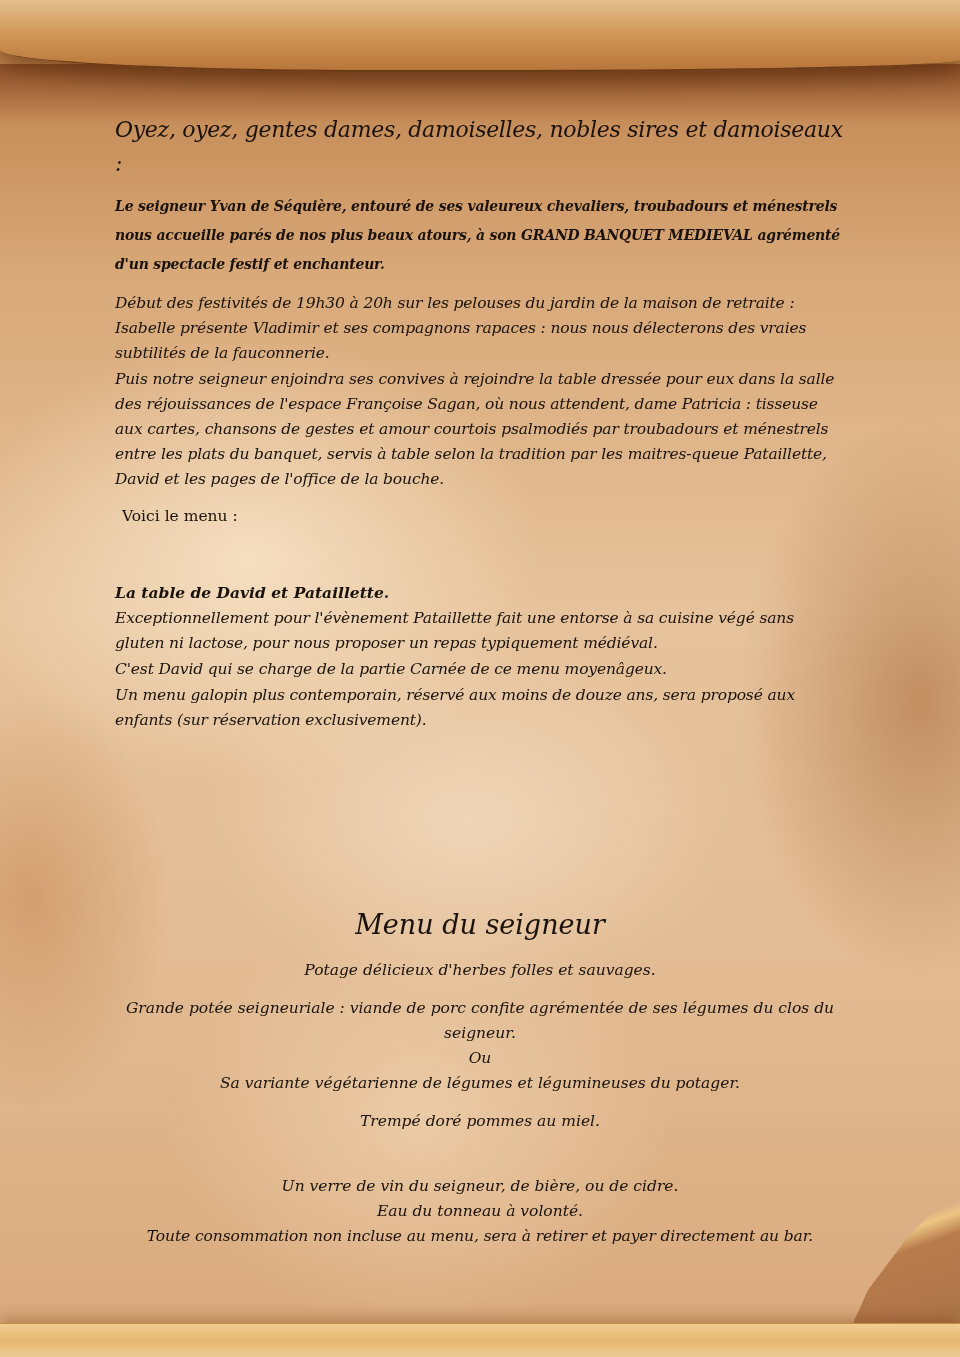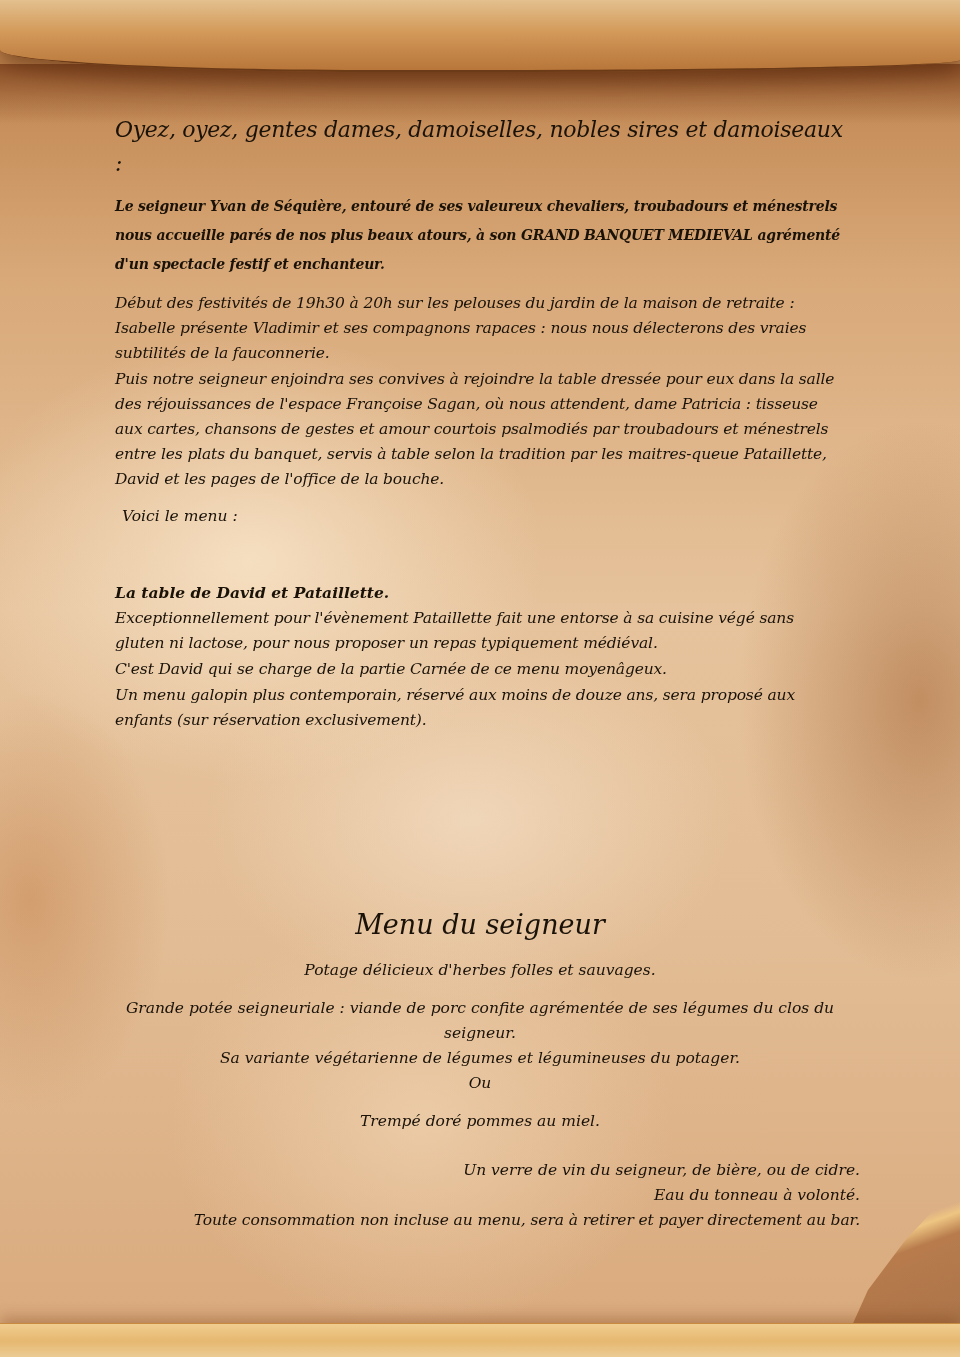--- a/index.html
+++ b/index.html
@@ -79,21 +79,20 @@
     }
     .para {
       font-style: italic;
       font-size: 15.5px;
       line-height: 25px;
       margin: 1px 0 0 0;
       letter-spacing: -0.15px;
     }
     .para.first { margin-top: 12px; }
     .voici {
-      font-style: italic;
       font-size: 15.5px;
       line-height: 25px;
       margin: 12px 0 0 7px;
     }
     .table-title {
       font-style: italic;
       font-weight: bold;
       font-size: 15.5px;
       line-height: 25px;
       margin: 51px 0 0 0;
@@ -112,21 +111,21 @@
       margin: 0;
     }
     .menu-item {
       font-style: italic;
       font-size: 15.5px;
       line-height: 25px;
       margin: 0;
     }
     .menu-item.spaced { margin-top: 13px; text-align: center; }
     .menu-item.potage { margin-top: 13px; font-style: italic; }
-    .drinks { margin-top: 24px; text-align: right; }
+    .drinks { margin-top: 40px; }
     .note {
       font-style: italic;
       font-size: 15.5px;
       line-height: 25px;
       margin: 0;
       font-weight: normal;
       letter-spacing: -0.1px;
     }
   </style>
 </head>
@@ -147,21 +146,21 @@
   <p class="table-title">La table de David et Pataillette.</p>
   <p class="para">Exceptionnellement pour l'évènement Pataillette fait une entorse à sa cuisine végé sans gluten ni lactose, pour nous proposer un repas typiquement médiéval.</p>
   <p class="para">C'est David qui se charge de la partie Carnée de ce menu moyenâgeux.</p>
   <p class="para">Un menu galopin plus contemporain, réservé aux moins de douze ans, sera proposé aux enfants (sur réservation exclusivement).</p>
 </div>
 
 <div class="menu">
   <p class="menu-title">Menu du seigneur</p>
   <p class="menu-item potage">Potage délicieux d'herbes folles et sauvages.</p>
   <p class="menu-item spaced">Grande potée seigneuriale : viande de porc confite agrémentée de ses légumes du clos du seigneur.</p>
+  <p class="menu-item">Ou</p>
   <p class="menu-item">Sa variante végétarienne de légumes et légumineuses du potager.</p>
-  <p class="menu-item">Ou</p>
   <p class="menu-item spaced">Trempé doré pommes au miel.</p>
   <div class="drinks">
     <p class="menu-item">Un verre de vin du seigneur, de bière, ou de cidre.</p>
     <p class="menu-item">Eau du tonneau à volonté.</p>
     <p class="note">Toute consommation non incluse au menu, sera à retirer et payer directement au bar.</p>
   </div>
 </div>
 
 </body></html>

